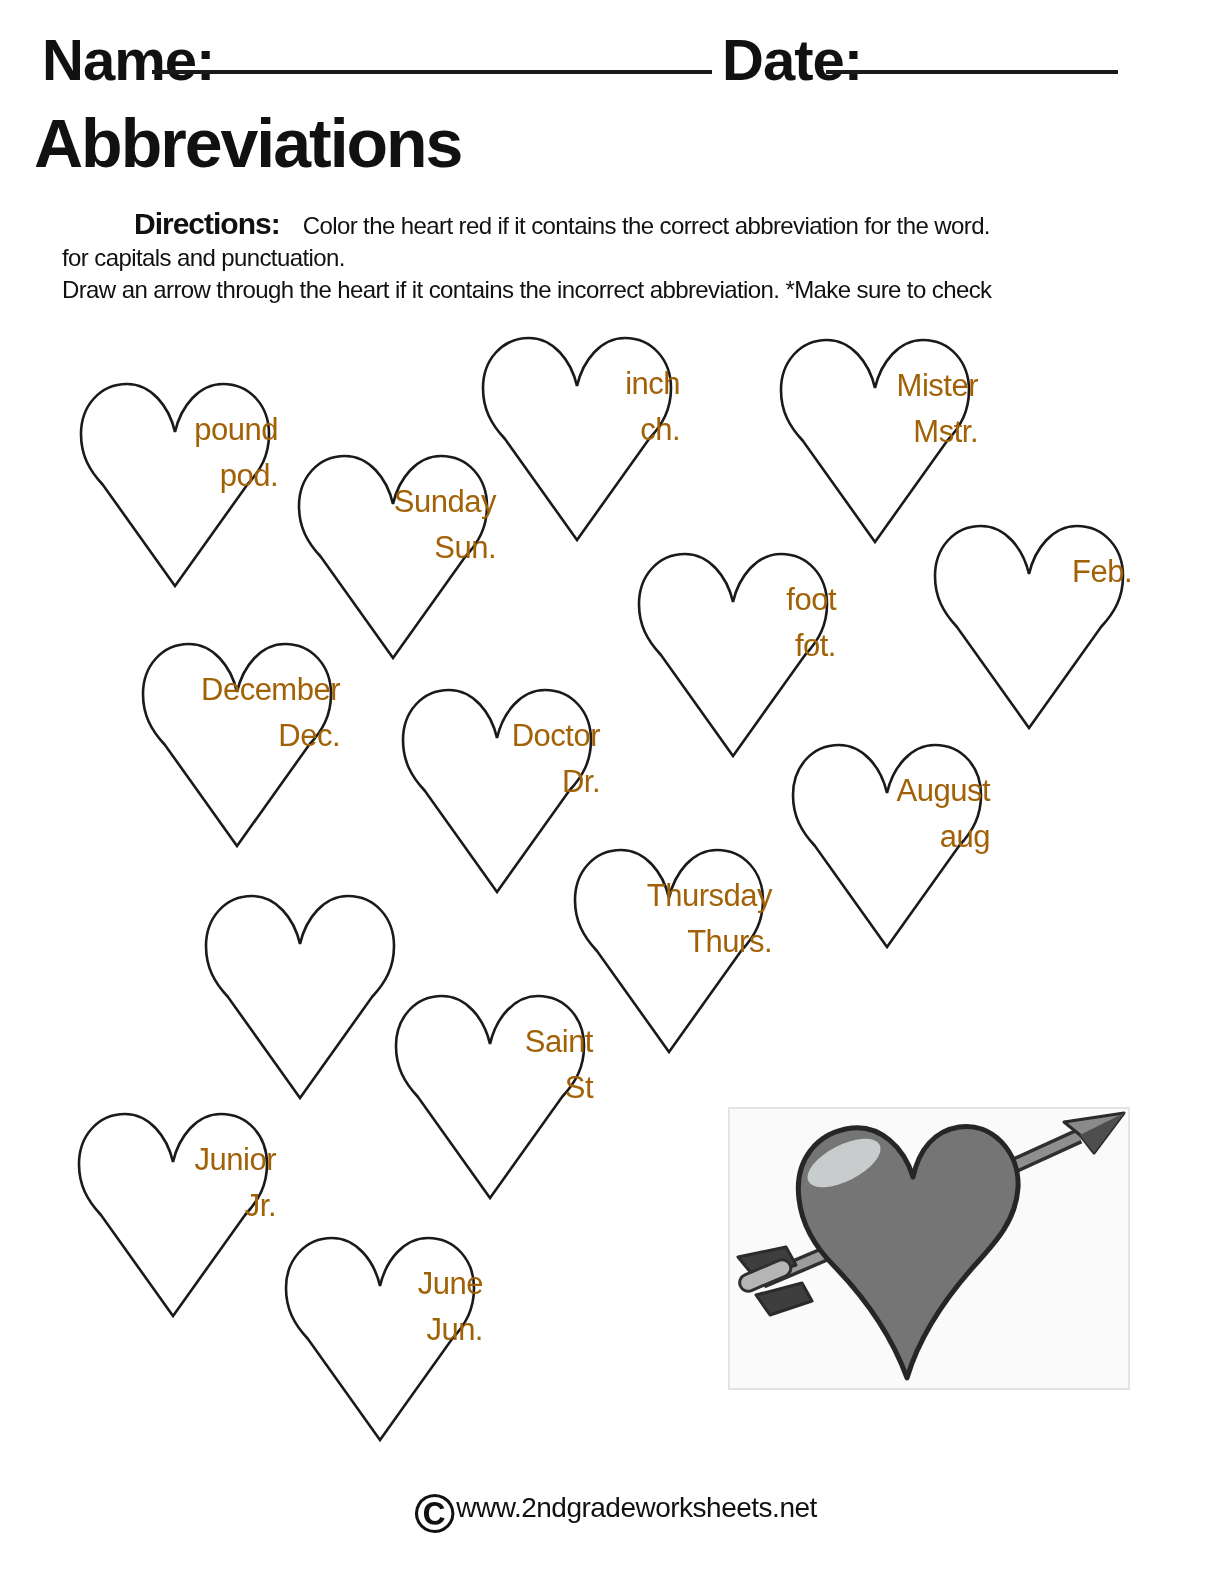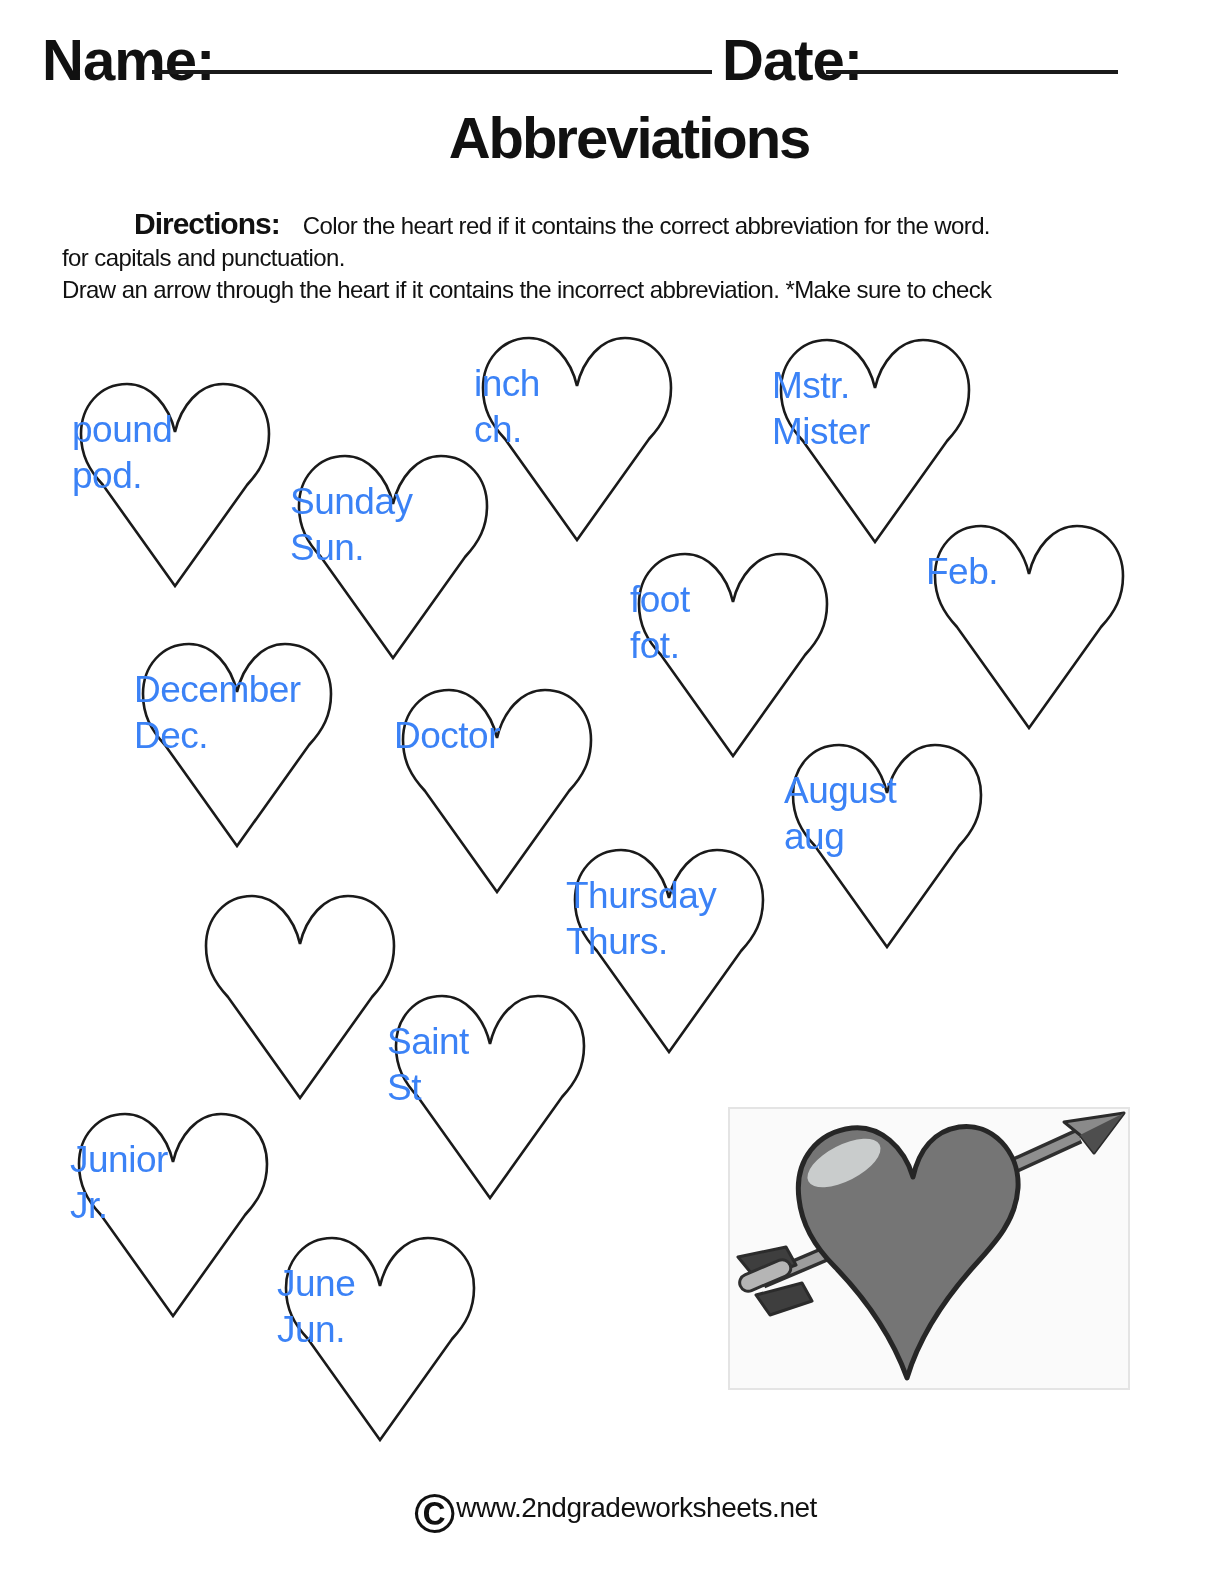--- a/index.html
+++ b/index.html
@@ -9,34 +9,34 @@
   }
   
   .hdr-label{position:absolute;top:26px;font-size:58px;font-weight:700;letter-spacing:-1px;}
   .name-label{left:42px;}
   .date-label{left:722px;}
   .uline{position:absolute;top:70px;height:0;border-top:4px solid #1a1a1a;}
   .name-line{left:152px;width:560px;}
   .date-line{left:826px;width:292px;}
   
   .title{
-    position:absolute;top:104px;left:34px;right:0;text-align:center;
-    font-size:58px;font-weight:700;letter-spacing:-2px;
+    position:absolute;top:104px;left:34px;right:0;
+    font-size:68px;font-weight:700;letter-spacing:-2px;
   }
   
   .dir{position:absolute;left:62px;top:208px;width:1120px;
        font-size:24px;letter-spacing:-0.6px;line-height:32px;white-space:nowrap;}
   .dir-l1{padding-left:72px;}
   .dir-label{font-size:30px;font-weight:700;letter-spacing:-1px;margin-right:23px;}
   
   .heart{position:absolute;width:206px;height:218px;}
   .heart svg{position:absolute;left:0;top:0;width:100%;height:100%;}
   .heart .lbl{
-    position:absolute;top:33px;left:0;right:0;text-align:left;
-    font-size:37px;line-height:46px;letter-spacing:-0.5px;color:#3b82f6;
+    position:absolute;top:33px;left:0;right:0;text-align:right;
+    font-size:31px;line-height:46px;letter-spacing:-0.5px;color:#a16207;
   }
   
   .clipart{position:absolute;left:728px;top:1107px;width:402px;height:283px;}
   
   .footer{position:absolute;left:414px;top:1488px;display:flex;align-items:flex-start;}
   .copy{font-size:56px;line-height:52px;font-weight:700;margin-right:1px;}
   .site{font-size:28px;letter-spacing:-0.5px;margin-top:4px;}
 </style>
 </head>
 <body>
@@ -82,22 +82,22 @@
         <div class="lbl">
           <div>inch</div>
           <div>ch.</div>
         </div>
       </div>
       <div class="heart" style="left: 772px; top: 330px;">
         <svg viewBox="0 0 206 218">
           <path d="M103,58 C97,32 79,10 55,10 C28,10 9,32 9,60 C9,81 17,96 31,111 L103,212 L175,111 C189,96 197,81 197,60 C197,32 178,10 151,10 C127,10 109,32 103,58 Z" fill="#ffffff" stroke="#1a1a1a" stroke-width="2.6"></path>
         </svg>
         <div class="lbl">
+          <div>Mister</div>
           <div>Mstr.</div>
-          <div>Mister</div>
         </div>
       </div>
       <div class="heart" style="left: 630px; top: 544px;">
         <svg viewBox="0 0 206 218">
           <path d="M103,58 C97,32 79,10 55,10 C28,10 9,32 9,60 C9,81 17,96 31,111 L103,212 L175,111 C189,96 197,81 197,60 C197,32 178,10 151,10 C127,10 109,32 103,58 Z" fill="#ffffff" stroke="#1a1a1a" stroke-width="2.6"></path>
         </svg>
         <div class="lbl">
           <div>foot</div>
           <div>fot.</div>
         </div>
@@ -118,20 +118,21 @@
           <div>December</div>
           <div>Dec.</div>
         </div>
       </div>
       <div class="heart" style="left: 394px; top: 680px;">
         <svg viewBox="0 0 206 218">
           <path d="M103,58 C97,32 79,10 55,10 C28,10 9,32 9,60 C9,81 17,96 31,111 L103,212 L175,111 C189,96 197,81 197,60 C197,32 178,10 151,10 C127,10 109,32 103,58 Z" fill="#ffffff" stroke="#1a1a1a" stroke-width="2.6"></path>
         </svg>
         <div class="lbl">
           <div>Doctor</div>
+          <div>Dr.</div>
         </div>
       </div>
       <div class="heart" style="left: 784px; top: 735px;">
         <svg viewBox="0 0 206 218">
           <path d="M103,58 C97,32 79,10 55,10 C28,10 9,32 9,60 C9,81 17,96 31,111 L103,212 L175,111 C189,96 197,81 197,60 C197,32 178,10 151,10 C127,10 109,32 103,58 Z" fill="#ffffff" stroke="#1a1a1a" stroke-width="2.6"></path>
         </svg>
         <div class="lbl">
           <div>August</div>
           <div>aug</div>
         </div>

